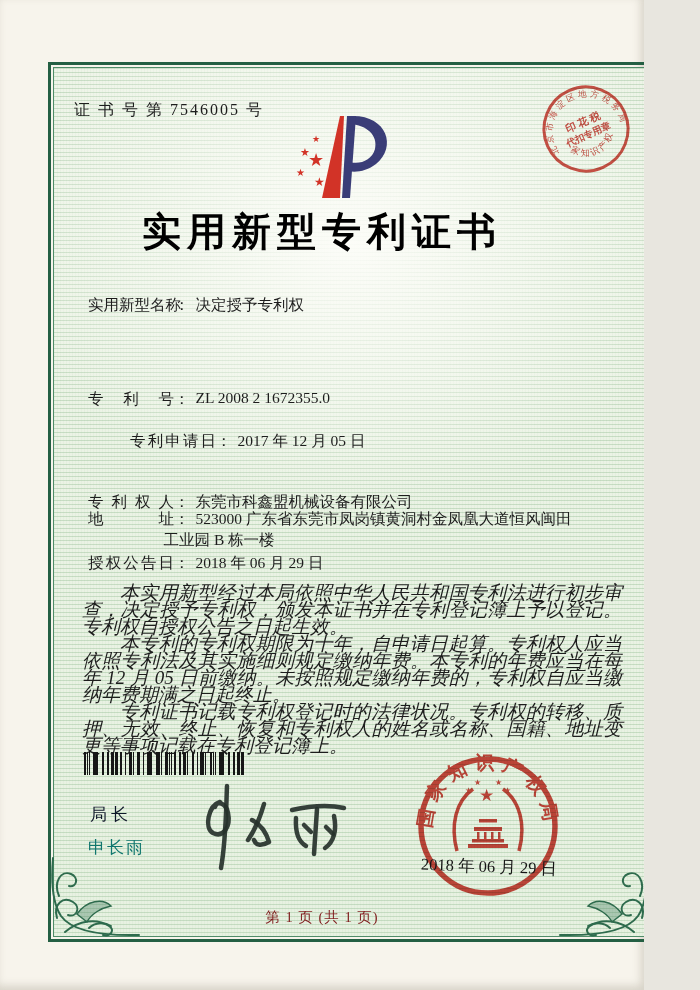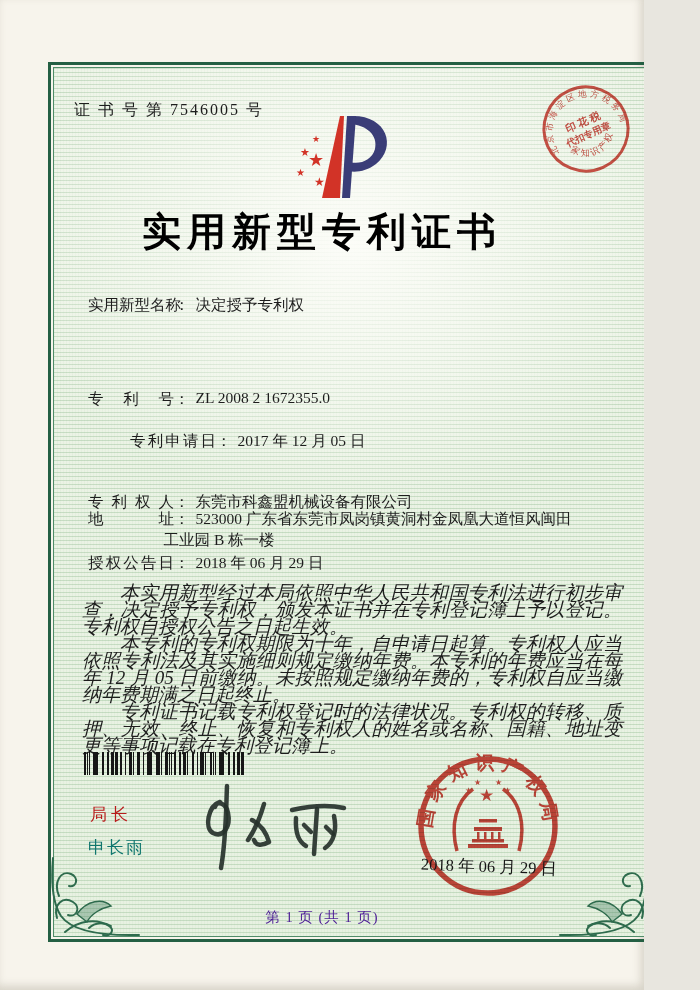--- a/index.html
+++ b/index.html
@@ -29,36 +29,36 @@
           vertical-align:top;}
   .fcolon{display:inline-block;margin-right:6px;}
   .fvalue{display:inline-block;vertical-align:top;}
   .addr-l2{display:block;margin-left:-32px;}
   .paras{left:82px;top:584px;width:540px;font-size:19px;line-height:17px;
          font-style:italic;text-align:justify;}
   .paras p{margin:0;text-indent:2em;}
   .barcode{left:84px;top:752px;width:162px;height:23px;background-image:
      repeating-linear-gradient(90deg,#161616 0 2px,transparent 2px 5px,#161616 5px 6px,transparent 6px 9px,#161616 9px 12px,transparent 12px 13px,#161616 13px 14px,transparent 14px 18px),
      repeating-linear-gradient(90deg,transparent 0 3px,#161616 3px 4px,transparent 4px 11px,#161616 11px 13px,transparent 13px 21px);}
-  .signer-title{left:90px;top:803px;font-size:17px;letter-spacing:4px;color:#b91c1c;}
+  .signer-title{left:90px;top:803px;font-size:17px;letter-spacing:4px;color:#0f172a;}
   .signer-name{left:88px;top:836px;font-size:17px;letter-spacing:2px;color:#0f766e;}
   .signature{left:192px;top:780px;}
   .signature path{fill:none;stroke:#26312b;stroke-width:4.5;stroke-linecap:round;
                   stroke-linejoin:round;opacity:.92;}
   .seal{left:413px;top:751px;mix-blend-mode:multiply;opacity:.9;}
   .seal .red-s{stroke:var(--seal-red,#cc3327);fill:none;}
   .seal .red-f{fill:var(--seal-red,#cc3327);}
   .seal-ring-text{font-size:19px;font-weight:bold;letter-spacing:7px;fill:var(--seal-red,#cc3327);
                   font-family:"Liberation Serif",serif;}
   .seal-date{left:413px;top:856px;width:152px;text-align:center;font-size:16.5px;
              color:#161616;transform:rotate(2deg);z-index:4;}
   .tax-stamp{left:539px;top:82px;transform:rotate(-24deg);mix-blend-mode:multiply;opacity:.85;}
   .tax-stamp text{fill:var(--seal-red,#cc3327);font-family:"Liberation Serif",serif;}
   .tax-stamp .ring{stroke:var(--seal-red,#cc3327);fill:none;stroke-width:3;}
-  .footer{left:0;right:0;top:908px;text-align:center;font-size:14.5px;letter-spacing:1px;color:#4c1d95;}
+  .footer{left:0;right:0;top:908px;text-align:center;font-size:14.5px;letter-spacing:1px;color:#7f1d1d;}
   .logo-red{fill:var(--logo-red,#d23327);}
   .logo-blue{fill:var(--logo-blue,#3a3d77);}
   .star{fill:var(--logo-red,#d23327);font-family:"DejaVu Sans",sans-serif;}
 </style>
 </head>
 <body>
 
 <div class="page">
 
   <div class="frame">

